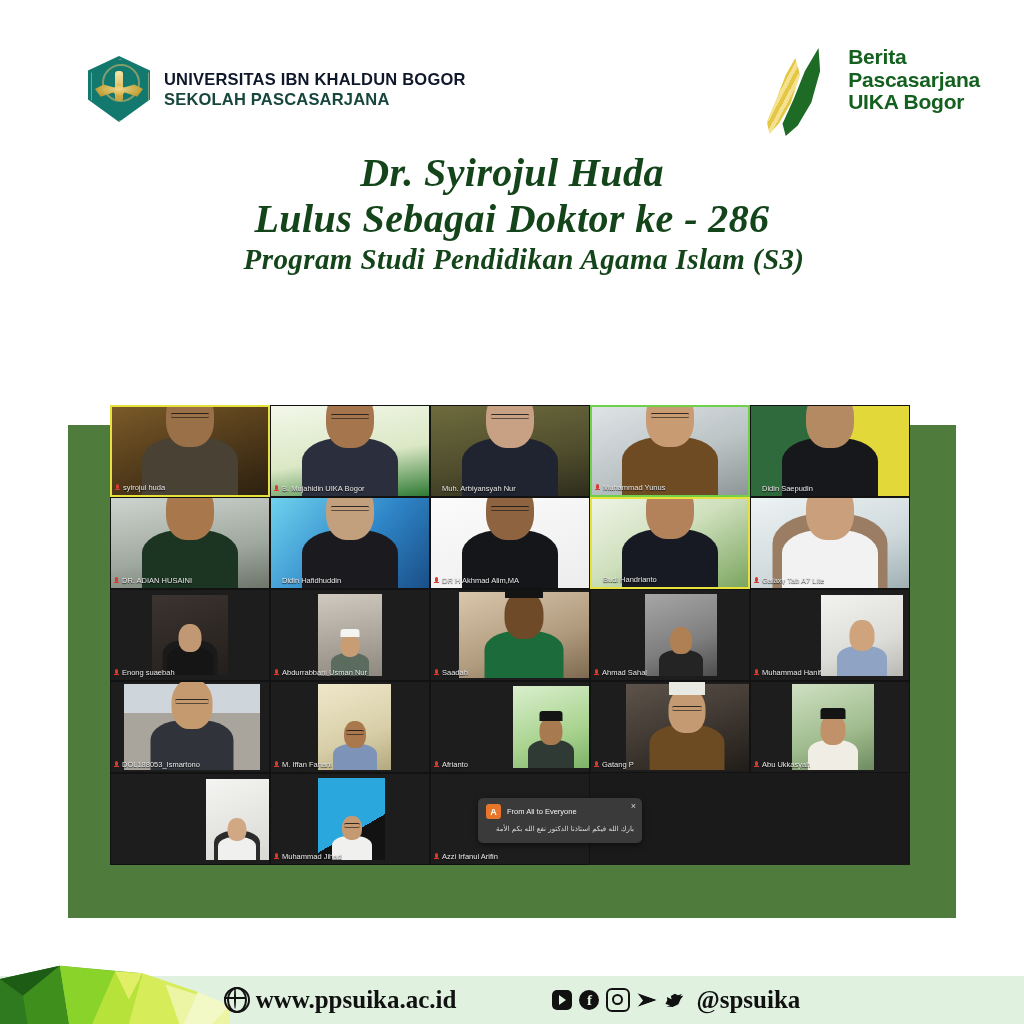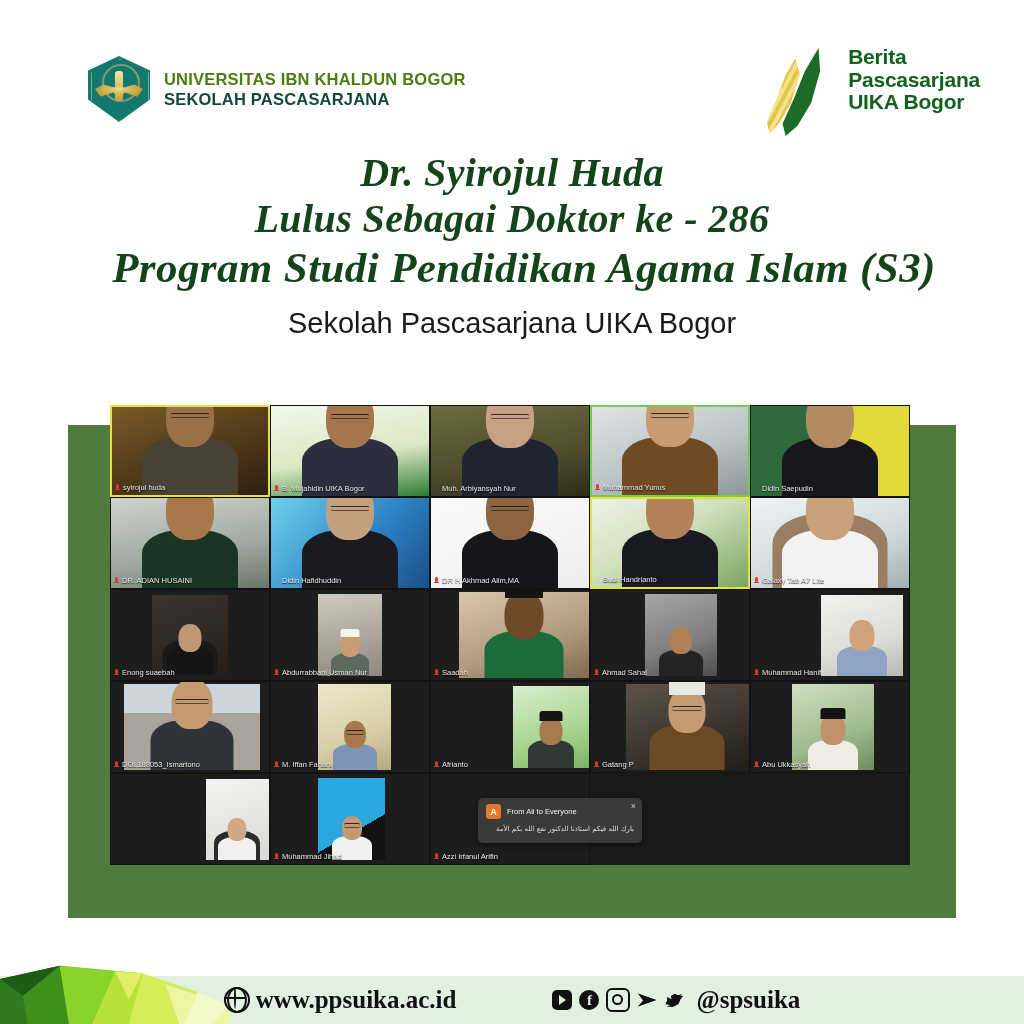--- a/index.html
+++ b/index.html
@@ -31,21 +31,21 @@
   .uika-crest .ring{
     position:absolute;left:14px;top:8px;width:34px;height:34px;border-radius:50%;
     border:2px solid rgba(216,190,110,.55);
   }
   .uika-crest .rim{
     position:absolute;left:3px;top:3px;width:56px;height:60px;
     border:1.5px solid rgba(230,210,150,.5);
     clip-path:polygon(50% 0%,100% 22%,100% 66%,50% 100%,0% 66%,0% 22%);
   }
   .hdr-left .txt{line-height:1.22;}
-  .hdr-left .l1{font-size:16.5px;font-weight:bold;color:#4d7c0f;letter-spacing:.2px;}
+  .hdr-left .l1{font-size:16.5px;font-weight:bold;color:#0f172a;letter-spacing:.2px;}
   .hdr-left .l2{font-size:16.5px;font-weight:bold;color:#17463c;letter-spacing:.2px;}
 
   .hdr-right{position:absolute;right:44px;top:46px;display:flex;align-items:flex-start;gap:26px;}
   .feather{width:58px;height:92px;position:relative;flex:none;}
   .feather .quill{
     position:absolute;left:16px;top:2px;width:40px;height:88px;
     background:#1d6b25;
     clip-path:polygon(96% 0%,100% 26%,78% 62%,44% 88%,14% 100%,6% 86%,34% 58%,62% 26%);
   }
   .feather .barb{
@@ -57,21 +57,21 @@
   .hdr-right .btxt{line-height:1.08;}
   .hdr-right .btxt div{font-size:21px;font-weight:bold;color:#14601f;letter-spacing:-.2px;}
 
   
   .title-wrap{position:absolute;left:0;right:0;top:150px;text-align:center;}
   .title-line{
     font-family:"Liberation Serif", serif;
     font-style:italic;font-weight:bold;color:#14451a;
     font-size:40px;line-height:1.16;letter-spacing:.4px;
   }
-  .title-line.l3{font-size:43px;margin-left:24px;}
+  .title-line.l3{font-size:29px;margin-left:24px;}
   .subtitle{
     margin-top:14px;font-size:29px;color:#1a1a1a;font-weight:normal;
     font-family:"Liberation Sans", sans-serif;
   }
 
   
   .green-frame{position:absolute;left:68px;top:425px;width:888px;height:493px;background:#4f7c3d;}
   .zoom-panel{
     position:absolute;left:110px;top:405px;width:800px;height:460px;
     background:#1a1a1a;overflow:hidden;
@@ -196,21 +196,20 @@
     <div>Berita</div>
     <div>Pascasarjana</div>
     <div>UIKA Bogor</div>
   </div>
 </div>
 
 <div class="title-wrap">
   <div class="title-line">Dr. Syirojul Huda</div>
   <div class="title-line">Lulus Sebagai Doktor ke - 286</div>
   <div class="title-line l3">Program Studi Pendidikan Agama Islam (S3)</div>
-  <div class="subtitle">Sekolah Pascasarjana UIKA Bogor</div>
 </div>
 
 <div class="green-frame"></div>
 <div class="zoom-panel" id="zoom-grid">
     <div class="tile hl-yellow">
       <div class="vid" style="background:linear-gradient(160deg,#7a5a28,#4b3618 60%,#2c2010);">
         <div class="person">
           <div class="body" style="width:96px;height:58px;bottom:0;background:#4a4135;"></div>
           <div class="head" style="width:48px;height:59px;bottom:48px;background:#9a7048;"></div>
           <div class="glasses" style="width:39px;bottom:77px;"></div>

